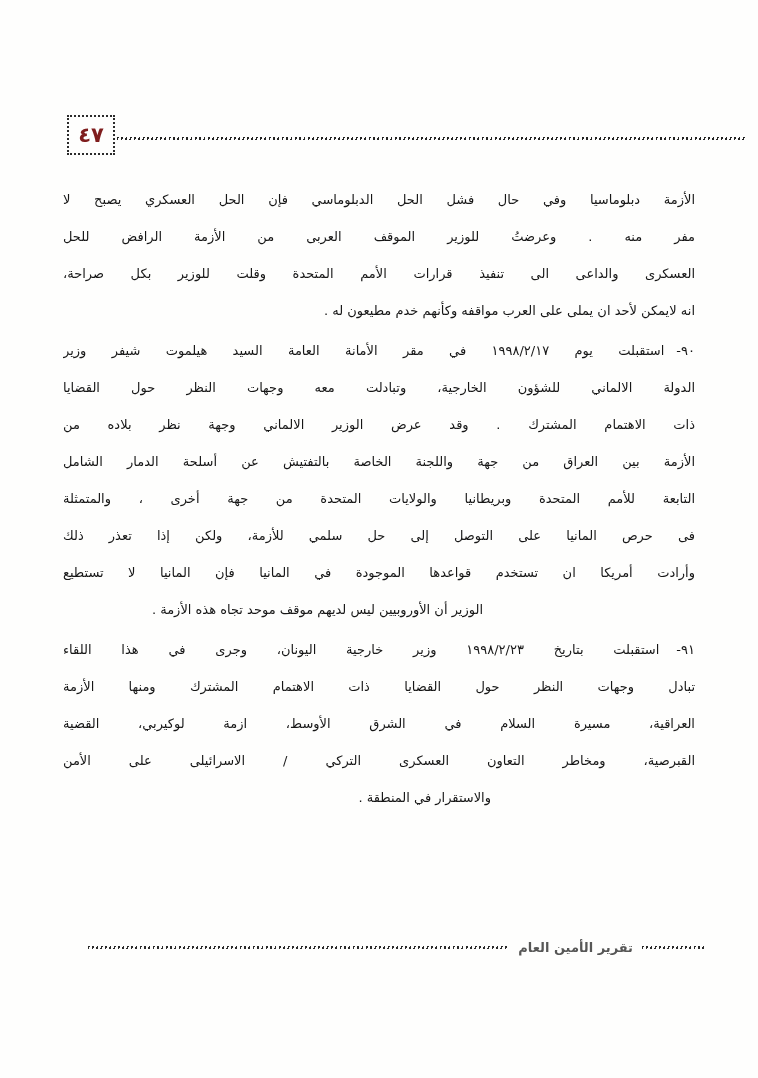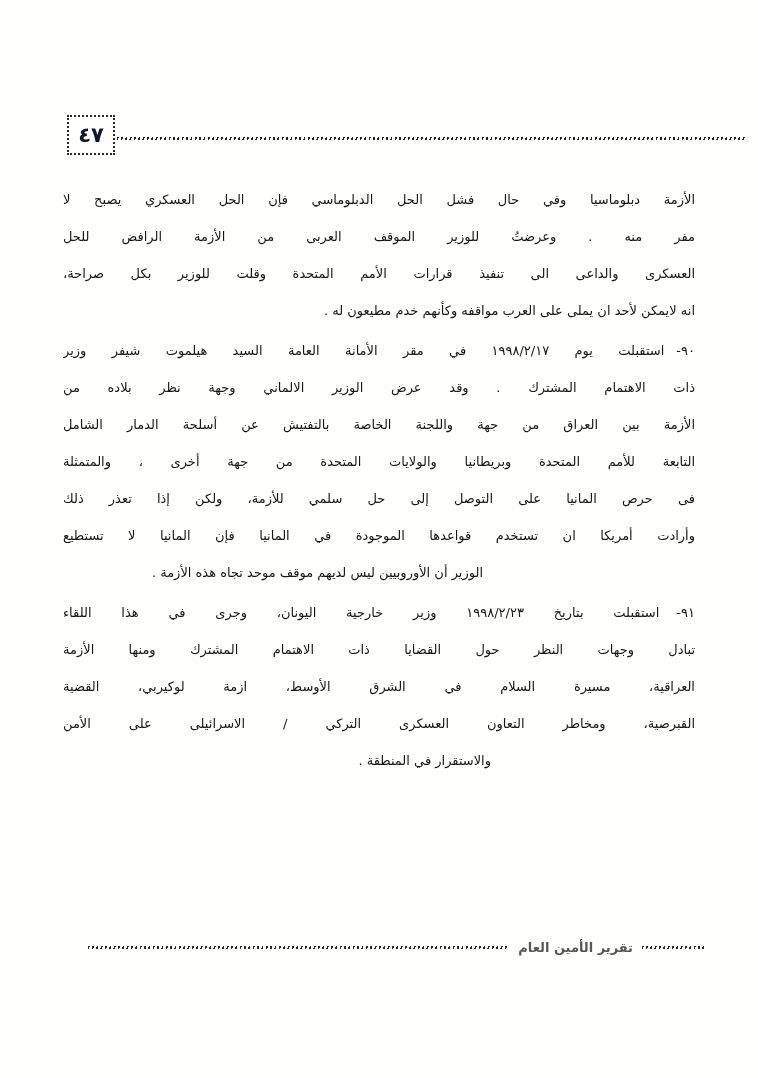--- a/index.html
+++ b/index.html
@@ -10,21 +10,21 @@
     overflow:hidden;
     font-family:"DejaVu Sans", sans-serif;
     color:#161616;
   }
   
   .page-number-box {
     position:absolute; top:115px; left:67px;
     width:48px; height:40px;
     border:2px dotted #2b2b2b;
     display:flex; align-items:center; justify-content:center;
-    font-size:21px; font-weight:bold; color:#0f172a;
+    font-size:21px; font-weight:bold; color:#7f1d1d;
     box-sizing:border-box;
   }
   .header-rule {
     position:absolute; top:137px; left:117px; right:12px;
     height:3px;
     background:repeating-linear-gradient(105deg,#232323 0 1.6px,transparent 1.6px 4.2px);
   }
   
   .content {
     position:absolute; top:181px; right:63px; left:63px;
@@ -75,20 +75,21 @@
 
     <div>
       <div class="line">الأزمة دبلوماسيا وفي حال فشل الحل الدبلوماسي فإن الحل العسكري يصبح لا</div>
       <div class="line">مفر منه . وعرضتُ للوزير الموقف العربى من الأزمة الرافض للحل</div>
       <div class="line">العسكرى والداعى الى تنفيذ قرارات الأمم المتحدة وقلت للوزير بكل صراحة،</div>
       <div class="line last">انه لايمكن لأحد ان يملى على العرب مواقفه وكأنهم خدم مطيعون له .</div>
     </div>
 
     <div class="para-gap">
       <div class="line"><span class="num">٩٠-</span><span>استقبلت يوم ١٩٩٨/٢/١٧ في مقر الأمانة العامة السيد هيلموت شيفر وزير</span></div>
+      <div class="line">الدولة الالماني للشؤون الخارجية، وتبادلت معه وجهات النظر حول القضايا</div>
       <div class="line">ذات الاهتمام المشترك . وقد عرض الوزير الالماني وجهة نظر بلاده من</div>
       <div class="line">الأزمة بين العراق من جهة واللجنة الخاصة بالتفتيش عن أسلحة الدمار الشامل</div>
       <div class="line">التابعة للأمم المتحدة وبريطانيا والولايات المتحدة من جهة أخرى ، والمتمثلة</div>
       <div class="line">فى حرص المانيا على التوصل إلى حل سلمي للأزمة، ولكن إذا تعذر ذلك</div>
       <div class="line">وأرادت أمريكا ان تستخدم قواعدها الموجودة في المانيا فإن المانيا لا تستطيع</div>
       <div class="line i90-last">الوزير أن الأوروبيين ليس لديهم موقف موحد تجاه هذه الأزمة .</div>
     </div>
 
     <div class="para-gap">
       <div class="line"><span class="num num-wide">٩١-</span><span>استقبلت بتاريخ ١٩٩٨/٢/٢٣ وزير خارجية اليونان، وجرى في هذا اللقاء</span></div>

